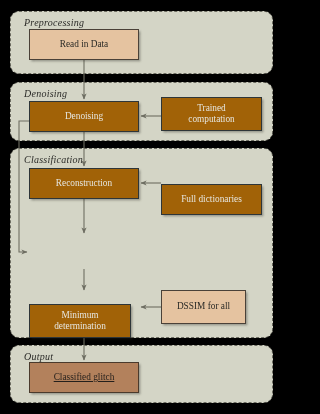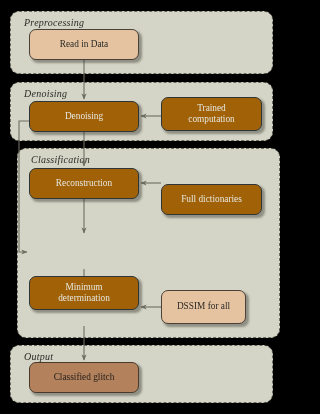--- a/index.html
+++ b/index.html
@@ -37,28 +37,28 @@
     top: 5px;
     font-style: italic;
     font-size: 10px;
     color: #2b2b28;
     letter-spacing: 0.25px;
     white-space: nowrap;
   }
 
   #sec-preprocessing { top: 11px;  height: 63px; }
   #sec-denoising     { top: 82px;  height: 59px; }
-  #sec-classification{ top: 148px; height: 190px; margin-left: 7px; }
+  #sec-classification{ top: 148px; height: 190px; }
   #sec-output        { top: 345px; height: 58px; }
 
   
   .node {
     position: absolute;
     box-sizing: border-box;
-    border-radius: 7px;
+    border-radius: 0;
     border: 1px solid #3a3a35;
     display: flex;
     align-items: center;
     justify-content: center;
     text-align: center;
     line-height: 1.22;
     font-size: 9.3px;
     box-shadow: 2.2px 2.2px 2.2px rgba(40,40,35,0.40);
     padding: 0 4px;
   }
@@ -81,23 +81,23 @@
     border-color: #4a3a2c;
   }
 
   
   #node-read-in-data      { left: 29px;  top: 29px;  width: 110px; height: 31px; }
   #node-denoising         { left: 29px;  top: 101px; width: 110px; height: 31px; }
   #node-trained-dict      { left: 161px; top: 97px;  width: 101px; height: 34px; }
   #node-reconstruction    { left: 29px;  top: 168px; width: 110px; height: 31px; }
   #node-full-dict         { left: 161px; top: 184px; width: 101px; height: 31px; }
   #node-dssim-computation { left: 29px;  top: 235px; width: 110px; height: 34px; }
-  #node-minimum-det       { left: 29px;  top: 276px; width: 110px; height: 34px; align-items: center; }
+  #node-minimum-det       { left: 29px;  top: 304px; width: 102px; height: 34px; align-items: center; }
   #node-dssim-all         { left: 161px; top: 290px; width: 85px; height: 34px; }
-  #node-classified-glitch { left: 29px;  top: 362px; width: 110px; height: 31px; }
+  #node-classified-glitch { left: 29px;  top: 362px; width: 110px; height: 31px; text-decoration: underline; }
 
   
   #arrows {
     position: absolute;
     left: 0;
     top: 0;
     width: 290px;
     height: 414px;
     pointer-events: none;
   }

